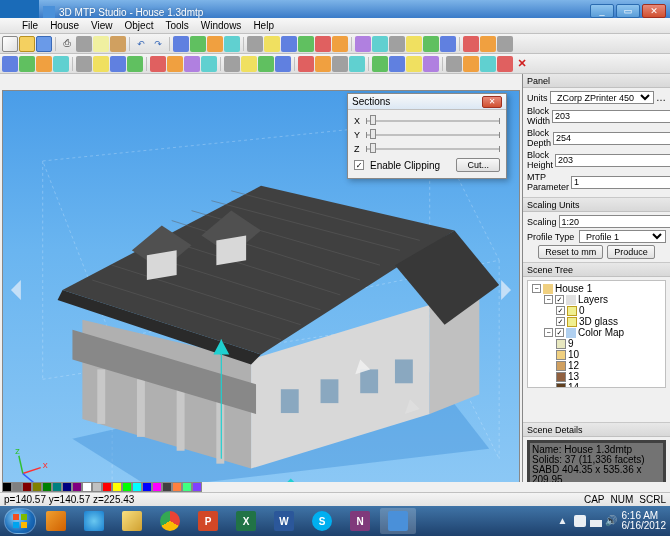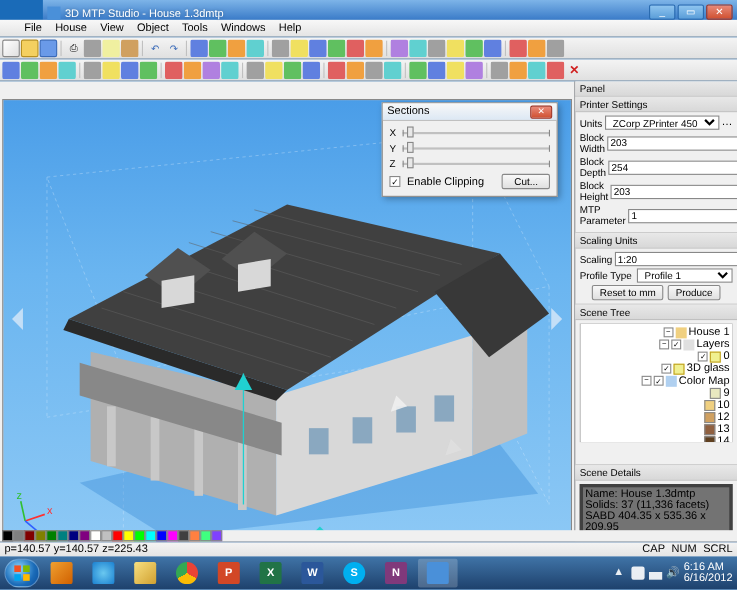--- a/index.html
+++ b/index.html
@@ -75,21 +75,21 @@
 .panel-header { height: 14px; background: linear-gradient(to bottom, #e8e8e8, #d8d8d8); padding: 0 4px; display: flex; align-items: center; font-size: 9px; border-bottom: 1px solid #c0c0c0; }
 .panel-body { padding: 3px 4px; font-size: 9px; }
 .field-row { display: flex; align-items: center; margin-bottom: 2px; gap: 2px; }
 .field-row .flabel { width: 50px; font-size: 9px; }
 .field-row input, .field-row select { flex: 1; height: 13px; border: 1px solid #888; font-size: 9px; padding: 0 2px; background: white; }
 .panel-btn { padding: 1px 6px; background: linear-gradient(to bottom,#f8f8f8,#e0e0e0); border: 1px solid #888; border-radius: 2px; cursor: pointer; font-size: 9px; }
 .btn-row { display: flex; gap: 4px; justify-content: center; margin-top: 2px; }
 
 
 .tree { font-size: 9px; background: white; border: 1px solid #c0c0c0; max-height: 108px; overflow: auto; padding: 2px; }
-.tree-node { display: flex; align-items: center; gap: 2px; padding: 0 0 0 2px; white-space: nowrap; cursor: pointer; justify-content: flex-end; }
+.tree-node { display: flex; align-items: center; gap: 2px; padding: 0 0 0 2px; white-space: nowrap; cursor: pointer; }
 .tree-children { padding-left: 12px; }
 .tree-toggle { width: 9px; height: 9px; border: 1px solid #888; display: inline-flex; align-items: center; justify-content: center; font-size: 7px; background: white; }
 .tree-icon { width: 10px; height: 10px; display: inline-block; }
 .tree-chk { width: 9px; height: 9px; border: 1px solid #888; background: white; display: inline-flex; align-items: center; justify-content: center; font-size: 7px; }
 .ti-house { background: #f0d080; }
 .ti-layers { background: #e0e0e0; }
 .ti-layer { background: #f0f090; border:1px solid #c0a020; }
 .ti-colormap { background: #b0d0f0; }
 .ti-swatch { width:10px; height:10px; border:1px solid #888; }
 
@@ -331,21 +331,20 @@
           </div>
         </div>
       </div>
     </div>
   </div>
 
   <div class="right-panel">
     <div class="panel-header">Panel</div>
 
     <div class="panel-section">
-      <div class="panel-header">Printer Settings</div>
       <div class="panel-body">
         <div class="field-row">
           <span class="flabel">Units</span>
           <select><option>ZCorp ZPrinter 450</option></select>
           <span>…</span>
         </div>
         <div class="field-row">
           <span class="flabel">Block Width</span>
           <input value="203" style="">
 

